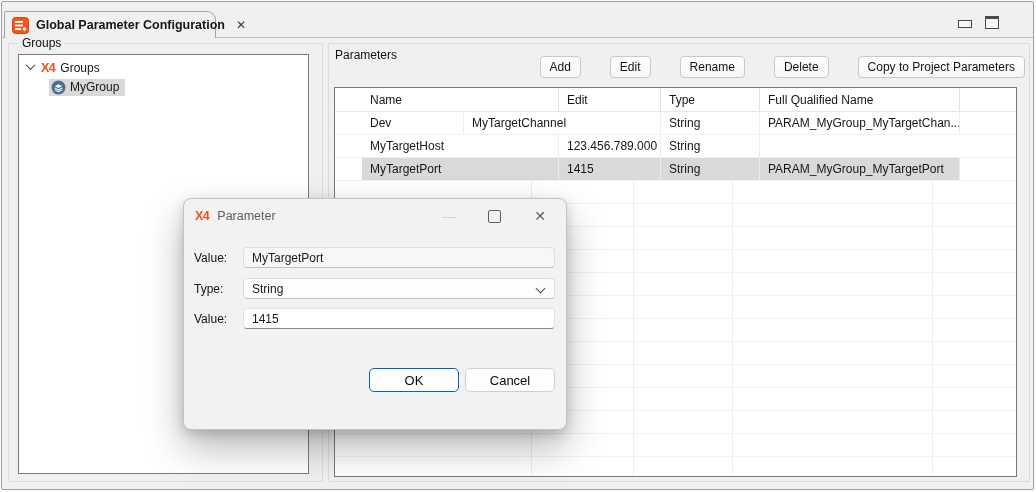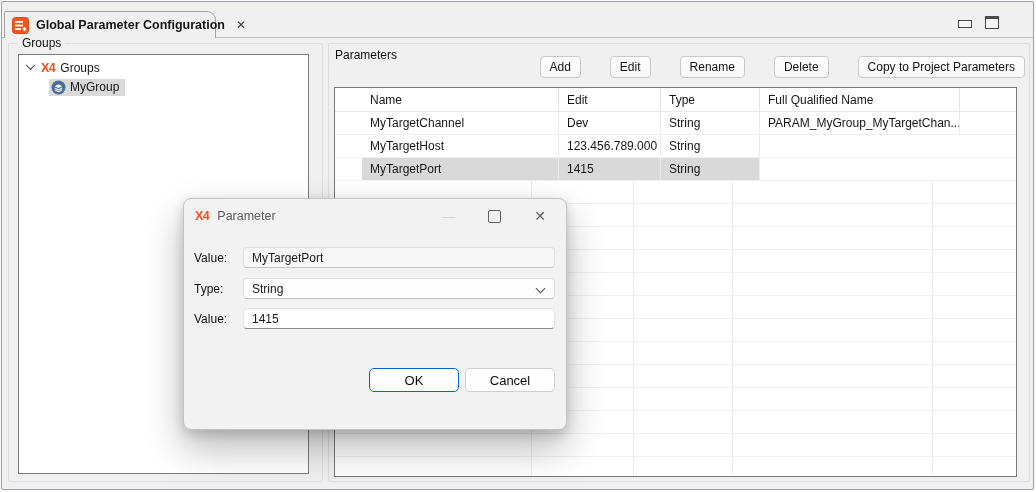--- a/index.html
+++ b/index.html
@@ -153,36 +153,37 @@
 
     <div class="ptable">
       <div class="trow thead">
         <div class="tcell c1">Name</div>
         <div class="tcell c2">Edit</div>
         <div class="tcell c3">Type</div>
         <div class="tcell c4">Full Qualified Name</div>
         <div class="tcell c5"></div>
       </div>
       <div class="trow">
+        <div class="tcell c2">Dev</div>
         <div class="tcell c1">MyTargetChannel</div>
-        <div class="tcell c2">Dev</div>
         <div class="tcell c3">String</div>
         <div class="tcell c4">PARAM_MyGroup_MyTargetChan...</div>
         <div class="tcell c5"></div>
       </div>
       <div class="trow">
         <div class="tcell c1">MyTargetHost</div>
         <div class="tcell c2">123.456.789.000</div>
         <div class="tcell c3">String</div>
         <div class="tcell c5"></div>
       </div>
       <div class="trow sel">
         <div class="tcell c1">MyTargetPort</div>
         <div class="tcell c2">1415</div>
         <div class="tcell c3">String</div>
+        <div class="tcell c4">PARAM_MyGroup_MyTargetPort</div>
         <div class="tcell c5"></div>
       </div>
       <div class="tfill"></div>
     </div>
   </div>
 
   <div class="dialog">
     <div class="dlg-titlebar">
       <span class="x4logo">X4</span>
       <span class="dlg-title">Parameter</span>

